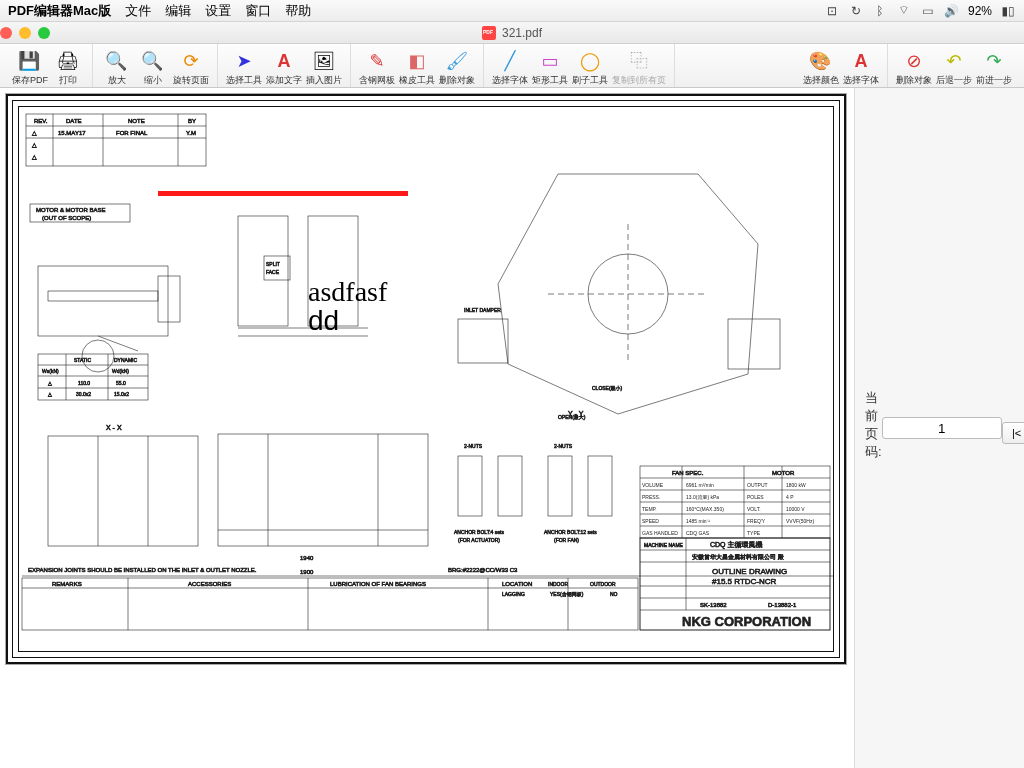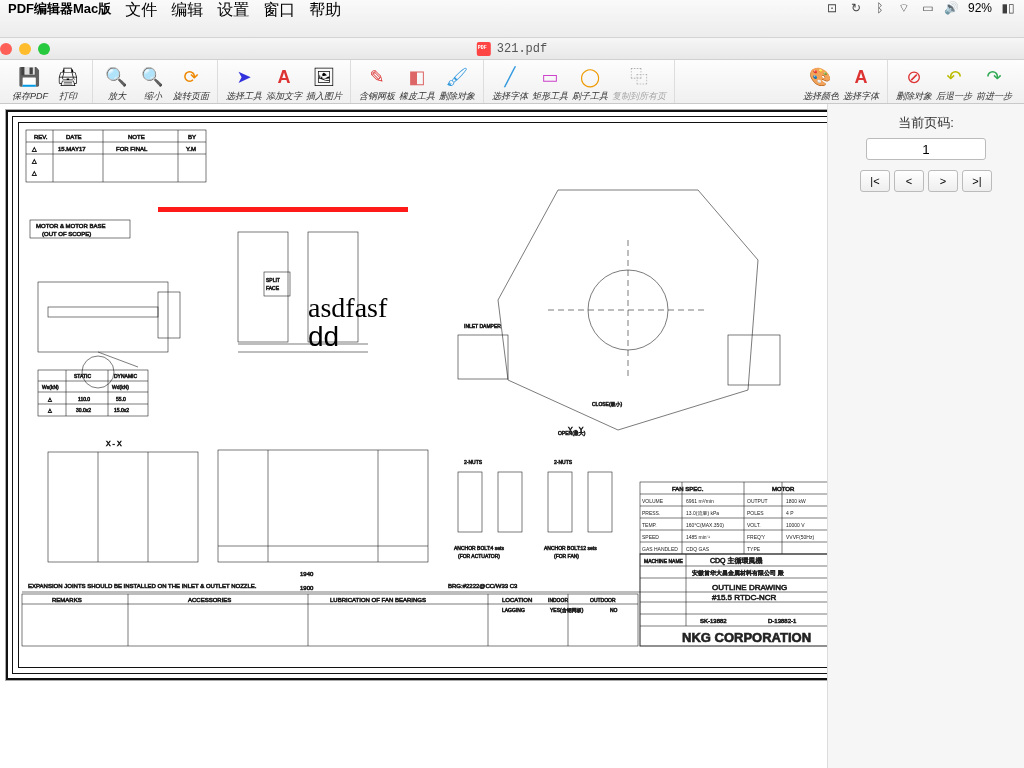--- a/index.html
+++ b/index.html
@@ -1,46 +1,46 @@
 <!DOCTYPE html>
 <html><head>
 <meta charset="utf-8">
 <style>
 * { margin: 0; padding: 0; box-sizing: border-box; }
 body { font-family: -apple-system, "Helvetica Neue", Arial, sans-serif; font-size: 12px; background: #fff; width: 1024px; height: 768px; overflow: hidden; }
-.menubar { height: 38px; background: linear-gradient(#fafafa, #ececec); display: flex; align-items: flex-start; padding: 0 8px; border-bottom: 1px solid #d4d4d4; }
+.menubar { height: 22px; background: linear-gradient(#fafafa, #ececec); display: flex; align-items: center; padding: 0 8px; border-bottom: 1px solid #d4d4d4; }
 .menubar .app { font-weight: 600; margin-right: 14px; font-size: 13px; }
-.menubar .mitem { margin-right: 14px; font-size: 16px; cursor: default; }
+.menubar .mitem { margin-right: 14px; font-size: 13px; cursor: default; }
 .menubar .right { margin-left: auto; display: flex; align-items: center; gap: 8px; font-size: 12px; }
 .menubar .right .sicon { width: 16px; height: 16px; display: inline-flex; align-items: center; justify-content: center; opacity: .75; }
-.titlebar { height: 22px; background: linear-gradient(#f6f6f6, #e8e8e8); display: flex; align-items: center; padding: 0 0; border-bottom: 1px solid #d0d0d0; position: relative; font-family: Liberation Mono, monospace; }
+.titlebar { height: 22px; background: linear-gradient(#f6f6f6, #e8e8e8); display: flex; align-items: center; padding: 0 0; border-bottom: 1px solid #d0d0d0; position: relative; }
 .lights { display: flex; gap: 7px; }
 .light { width: 12px; height: 12px; border-radius: 50%; }
 .red { background: #ff5f56; } .yellow { background: #ffbd2e; } .green { background: #27c93f; }
 .doc-title { position: absolute; left: 50%; transform: translateX(-50%); font-size: 12px; color: #555; display: flex; align-items: center; gap: 6px; }
 .doc-title .ficon { width: 14px; height: 14px; background: #f44; border-radius: 2px; display: inline-block; position: relative; }
 .doc-title .ficon::after { content:"PDF"; position:absolute; font-size:5px; color:#fff; left:1px; top:3px; font-weight:bold; }
 .toolbar { height: 44px; background: linear-gradient(#fdfdfd, #f0f0f0); border-bottom: 1px solid #c9c9c9; display: flex; align-items: flex-end; padding: 0 4px; gap: 0; }
 .tb-group { display: flex; align-items: flex-end; padding: 0 6px; border-right: 1px solid #ddd; height: 100%; }
 .tb-group:last-child { border-right: none; }
 .tb-btn { display: flex; flex-direction: column; align-items: center; justify-content: flex-end; min-width: 36px; height: 42px; cursor: pointer; padding: 0 2px; }
 .tb-btn .ic { width: 22px; height: 22px; display: flex; align-items: center; justify-content: center; font-size: 18px; }
-.tb-btn .lb { font-size: 9px; color: #333; margin-top: 2px; white-space: nowrap; font-style: italic; }
+.tb-btn .lb { font-size: 9px; color: #333; margin-top: 2px; white-space: nowrap; }
 .tb-btn.disabled { opacity: .4; }
 .spacer { flex: 1; }
 .content { display: flex; height: calc(768px - 22px - 22px - 44px); }
 .canvas-area { flex: 1; background: #fff; position: relative; overflow: hidden; display: flex; align-items: flex-start; justify-content: center; padding: 6px; }
 .drawing { width: 840px; height: 570px; background: #fff; border: 2px solid #111; position: relative; box-shadow: 0 0 0 1px #aaa; }
 .drawing .inner-border { position:absolute; inset:4px; border:1px solid #111; }
 .drawing .inner-border2 { position:absolute; inset:10px; border:1px solid #111; }
 .drawing svg { position: absolute; left: 0; top: 0; }
 .graffiti1 { position: absolute; left: 300px; top: 180px; font-size: 28px; color: #000; font-family: Liberation Serif, serif; }
 .graffiti2 { position: absolute; left: 300px; top: 209px; font-size: 28px; color: #000; font-family: Arial; }
 .redbar { position: absolute; left: 150px; top: 95px; width: 250px; height: 5px; background: #ff1a1a; }
-.side { width: 197px; background: #f6f6f6; border-left: 1px solid #dcdcdc; padding: 10px; display: flex; flex-direction: column; align-items: center; }
+.side { width: 170px; background: #f6f6f6; border-left: 1px solid #dcdcdc; padding: 10px; display: flex; flex-direction: row; align-items: center; }
 .side .label { font-size: 13px; color: #333; margin-bottom: 6px; }
 .side input[type=text] { width: 120px; text-align: center; height: 22px; border: 1px solid #bbb; border-radius: 3px; background: #fff; }
 .nav-btns { display: flex; gap: 4px; margin-top: 10px; }
 .nav-btns button { width: 30px; height: 22px; border: 1px solid #bbb; background: linear-gradient(#fff,#eee); border-radius: 3px; font-size: 11px; cursor: pointer; }
 .side .hint { margin-top: 90px; font-size: 12px; color: #333; line-height: 1.5; text-align: left; width: 100%; }
 .bottom-wallpaper { position: absolute; left: 0; right: 0; bottom: 0; height: 80px; background: repeating-radial-gradient(circle at 20px 20px, #d64 0, #d64 8px, #a82 8px, #a82 16px, #8a4 16px, #8a4 24px), #b63; opacity: .9; z-index: -1; }
 .canvas-wrap { position: relative; width: 100%; height: 100%; }
 </style>
 </head>
 <body>

